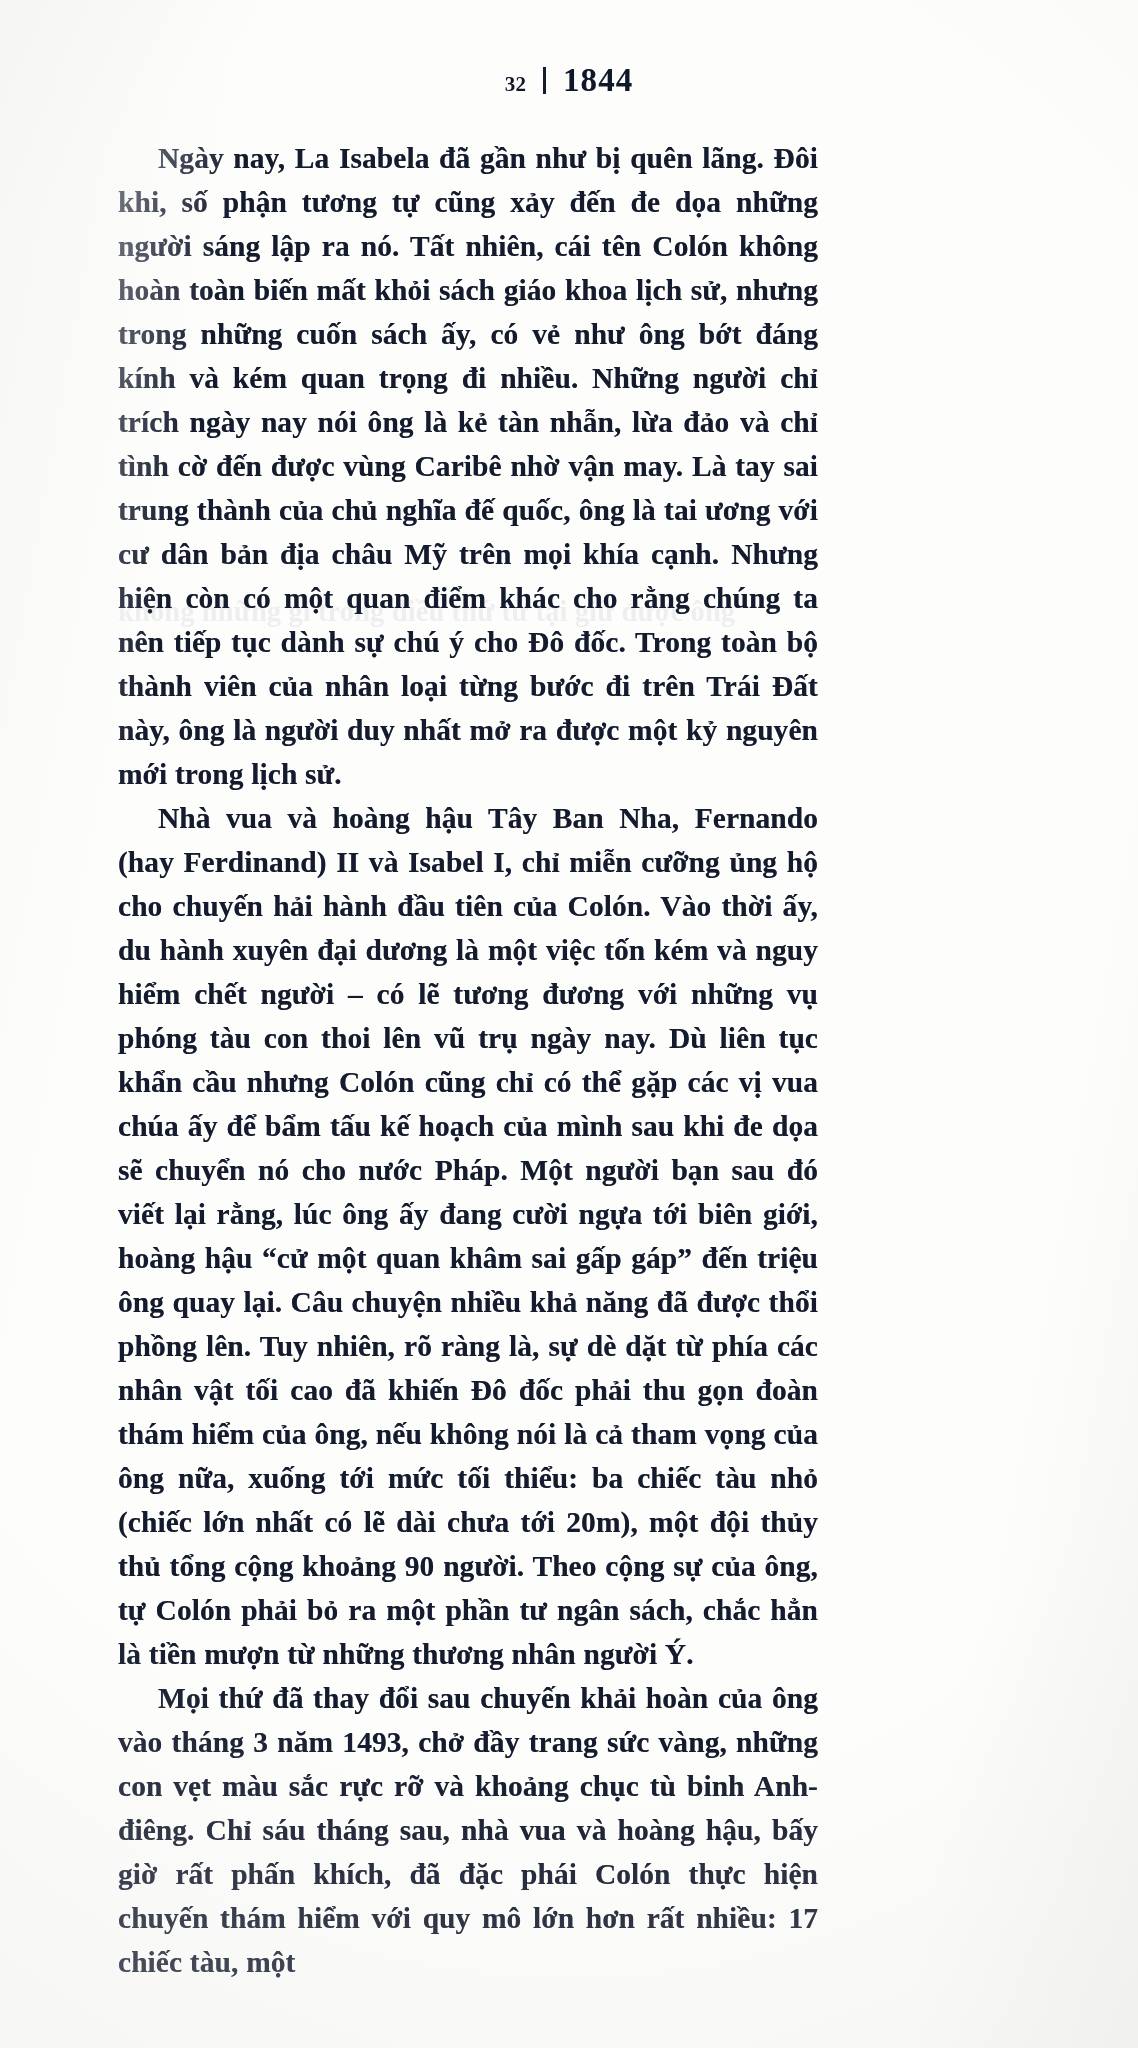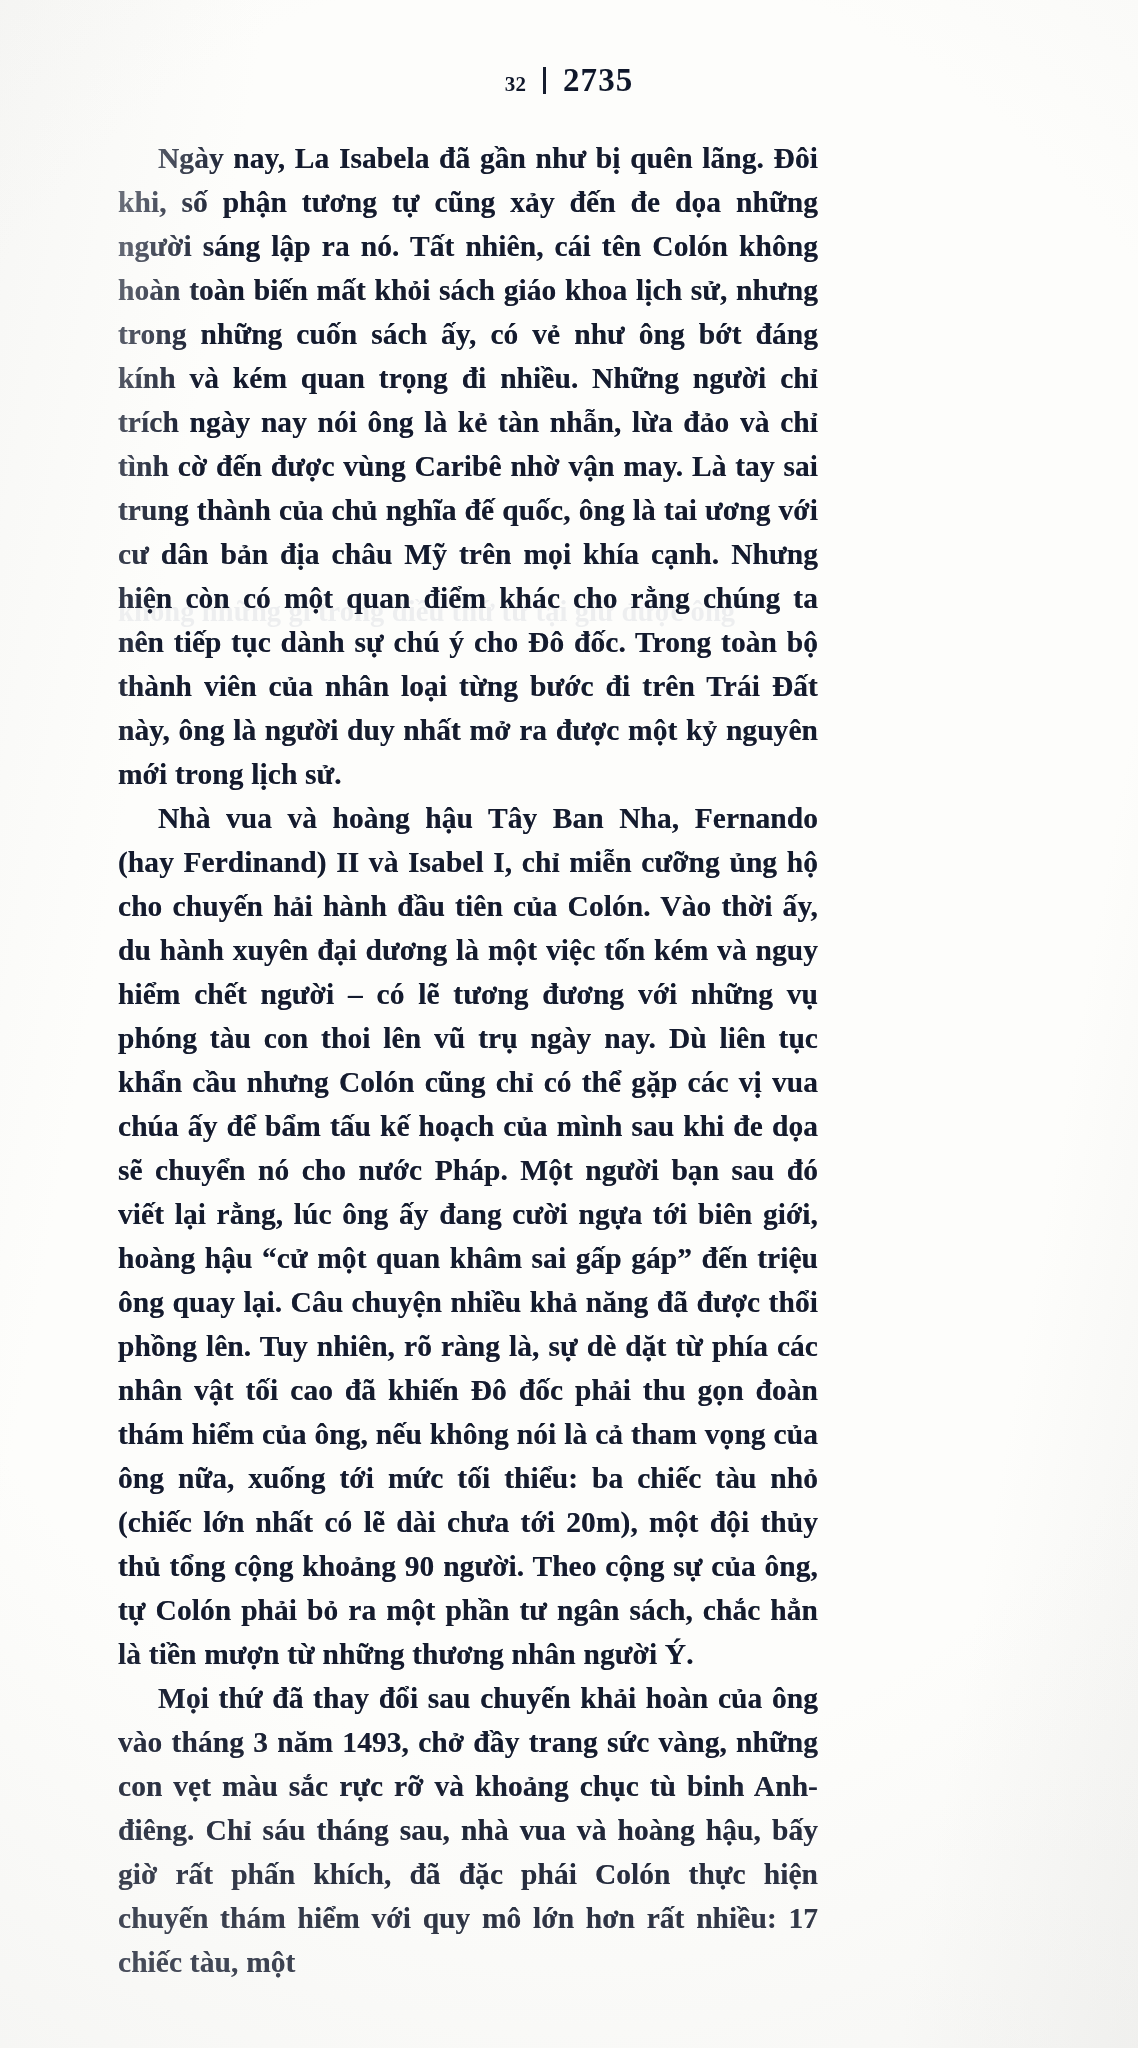--- a/index.html
+++ b/index.html
@@ -104,21 +104,21 @@
   .para { text-shadow: 0 0 0.55px rgba(20,27,46,0.55); }
 </style>
 </head>
 <body>
 
 <div class="page">
 
   <div class="running-head">
     <span class="rh-folio">32</span>
     <span class="rh-rule"></span>
-    <span class="rh-title">2735</span>
+    <span class="rh-title">1844</span>
   </div>
 
   <div class="ghost" style="top: 596px;">không những gì trong điều thứ từ tại giữ được ông</div>
 
   <div class="body-block">
     <p class="para indent">Ngày nay, La Isabela đã gần như bị quên lãng. Đôi khi, số phận tương tự cũng xảy đến đe dọa những người sáng lập ra nó. Tất nhiên, cái tên Colón không hoàn toàn biến mất khỏi sách giáo khoa lịch sử, nhưng trong những cuốn sách ấy, có vẻ như ông bớt đáng kính và kém quan trọng đi nhiều. Những người chỉ trích ngày nay nói ông là kẻ tàn nhẫn, lừa đảo và chỉ tình cờ đến được vùng Caribê nhờ vận may. Là tay sai trung thành của chủ nghĩa đế quốc, ông là tai ương với cư dân bản địa châu Mỹ trên mọi khía cạnh. Nhưng hiện còn có một quan điểm khác cho rằng chúng ta nên tiếp tục dành sự chú ý cho Đô đốc. Trong toàn bộ thành viên của nhân loại từng bước đi trên Trái Đất này, ông là người duy nhất mở ra được một kỷ nguyên mới trong lịch sử.</p>
     <p class="para indent">Nhà vua và hoàng hậu Tây Ban Nha, Fernando (hay Ferdinand) II và Isabel I, chỉ miễn cưỡng ủng hộ cho chuyến hải hành đầu tiên của Colón. Vào thời ấy, du hành xuyên đại dương là một việc tốn kém và nguy hiểm chết người – có lẽ tương đương với những vụ phóng tàu con thoi lên vũ trụ ngày nay. Dù liên tục khẩn cầu nhưng Colón cũng chỉ có thể gặp các vị vua chúa ấy để bẩm tấu kế hoạch của mình sau khi đe dọa sẽ chuyển nó cho nước Pháp. Một người bạn sau đó viết lại rằng, lúc ông ấy đang cười ngựa tới biên giới, hoàng hậu “cử một quan khâm sai gấp gáp” đến triệu ông quay lại. Câu chuyện nhiều khả năng đã được thổi phồng lên. Tuy nhiên, rõ ràng là, sự dè dặt từ phía các nhân vật tối cao đã khiến Đô đốc phải thu gọn đoàn thám hiểm của ông, nếu không nói là cả tham vọng của ông nữa, xuống tới mức tối thiểu: ba chiếc tàu nhỏ (chiếc lớn nhất có lẽ dài chưa tới 20m), một đội thủy thủ tổng cộng khoảng 90 người. Theo cộng sự của ông, tự Colón phải bỏ ra một phần tư ngân sách, chắc hẳn là tiền mượn từ những thương nhân người Ý.</p>
     <p class="para indent">Mọi thứ đã thay đổi sau chuyến khải hoàn của ông vào tháng 3 năm 1493, chở đầy trang sức vàng, những con vẹt màu sắc rực rỡ và khoảng chục tù binh Anh-điêng. Chỉ sáu tháng sau, nhà vua và hoàng hậu, bấy giờ rất phấn khích, đã đặc phái Colón thực hiện chuyến thám hiểm với quy mô lớn hơn rất nhiều: 17 chiếc tàu, một</p>
   </div>
 

